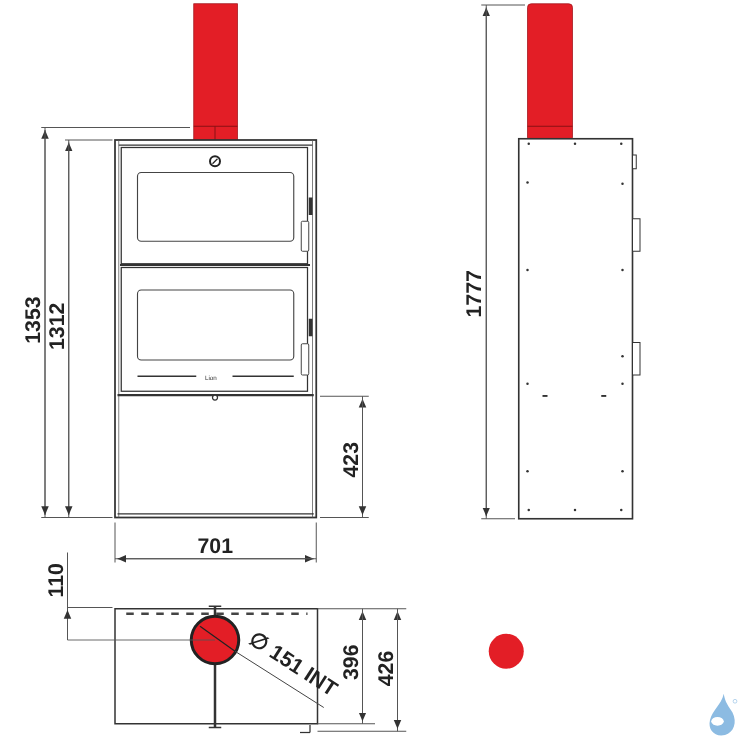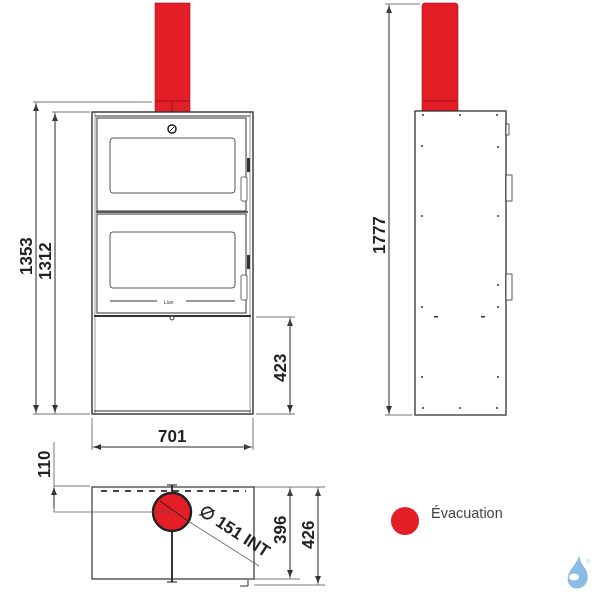--- a/index.html
+++ b/index.html
@@ -141,14 +141,13 @@
   <circle cx="405" cy="521" r="14" fill="#e31e26"></circle>
 
   <g>
     <path d="M579,555 C577,564 570,568 568,576 C566,584 572,590 580,588 C587,586 590,578 586,570 C583,565 580,562 579,555 Z" fill="#8cbbe2"></path>
     <ellipse cx="574" cy="577" rx="5" ry="3.5" fill="#fff"></ellipse>
     <circle cx="588" cy="561" r="1.5" fill="none" stroke="#8cbbe2" stroke-width="0.5"></circle>
   </g>
 </svg>
 
 <div class="legend-text" style="top:504px;">
-  <div>Évacuation</div>
 </div>
 
 </body></html>

